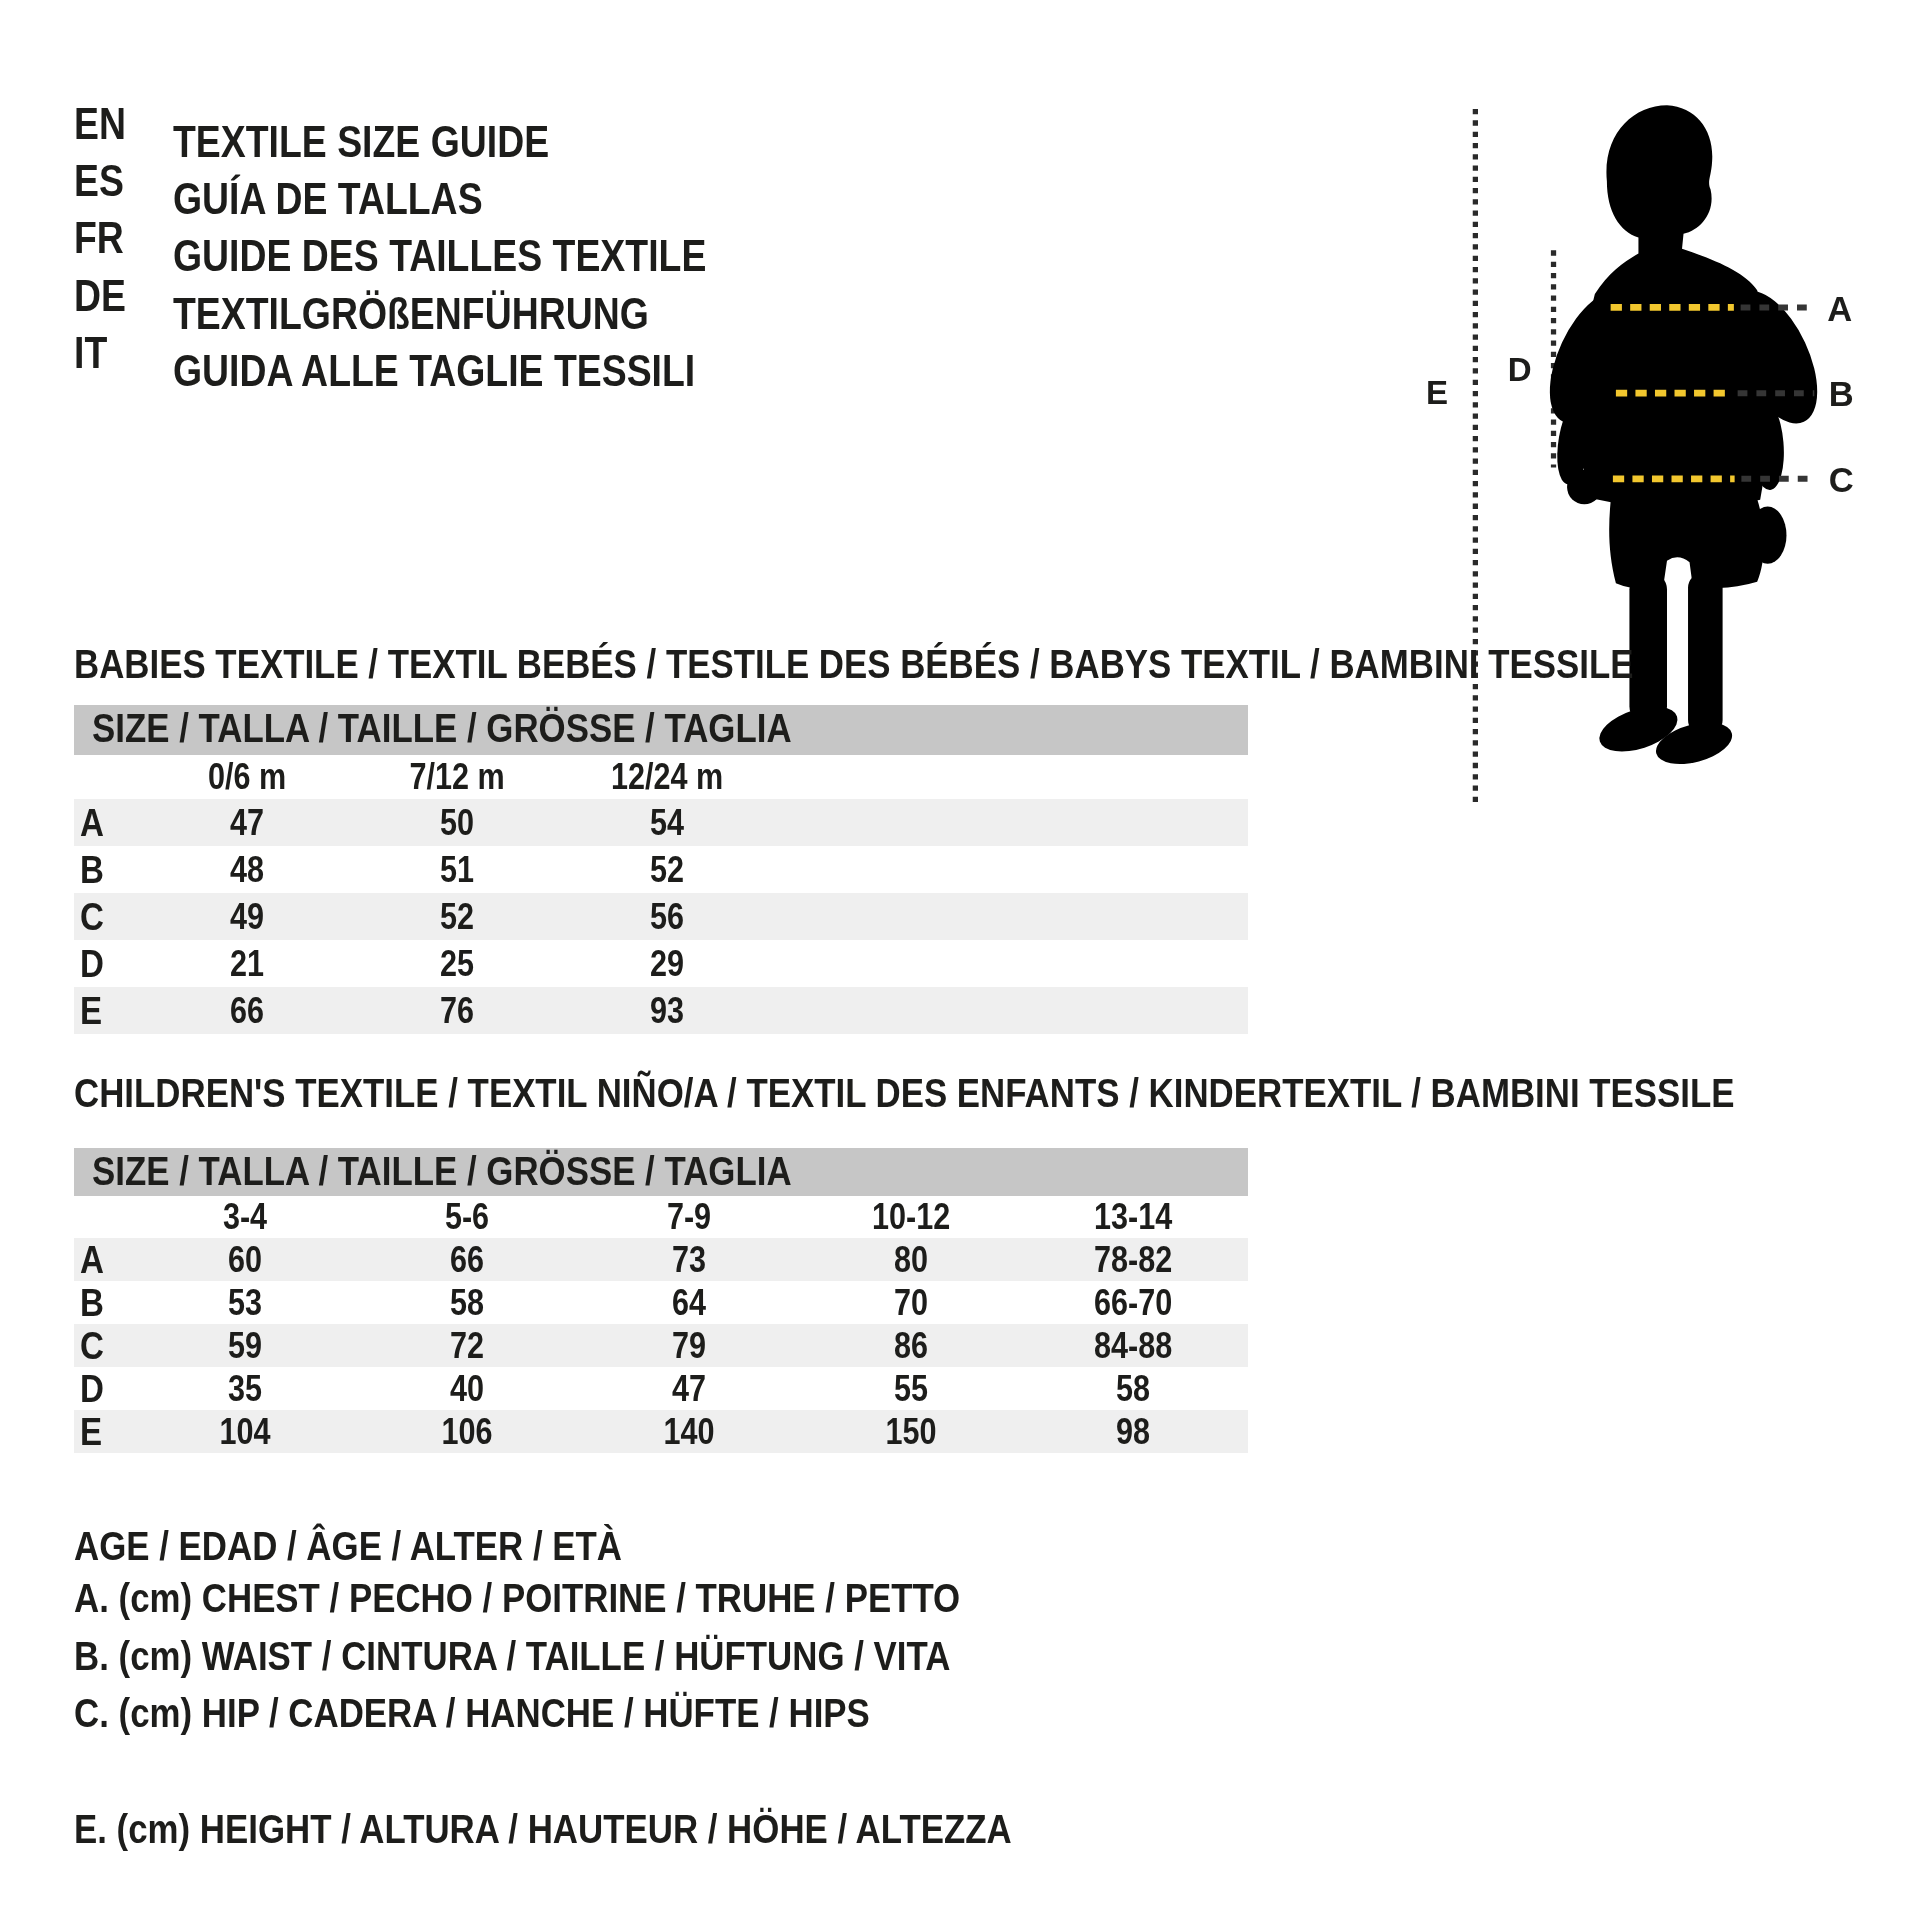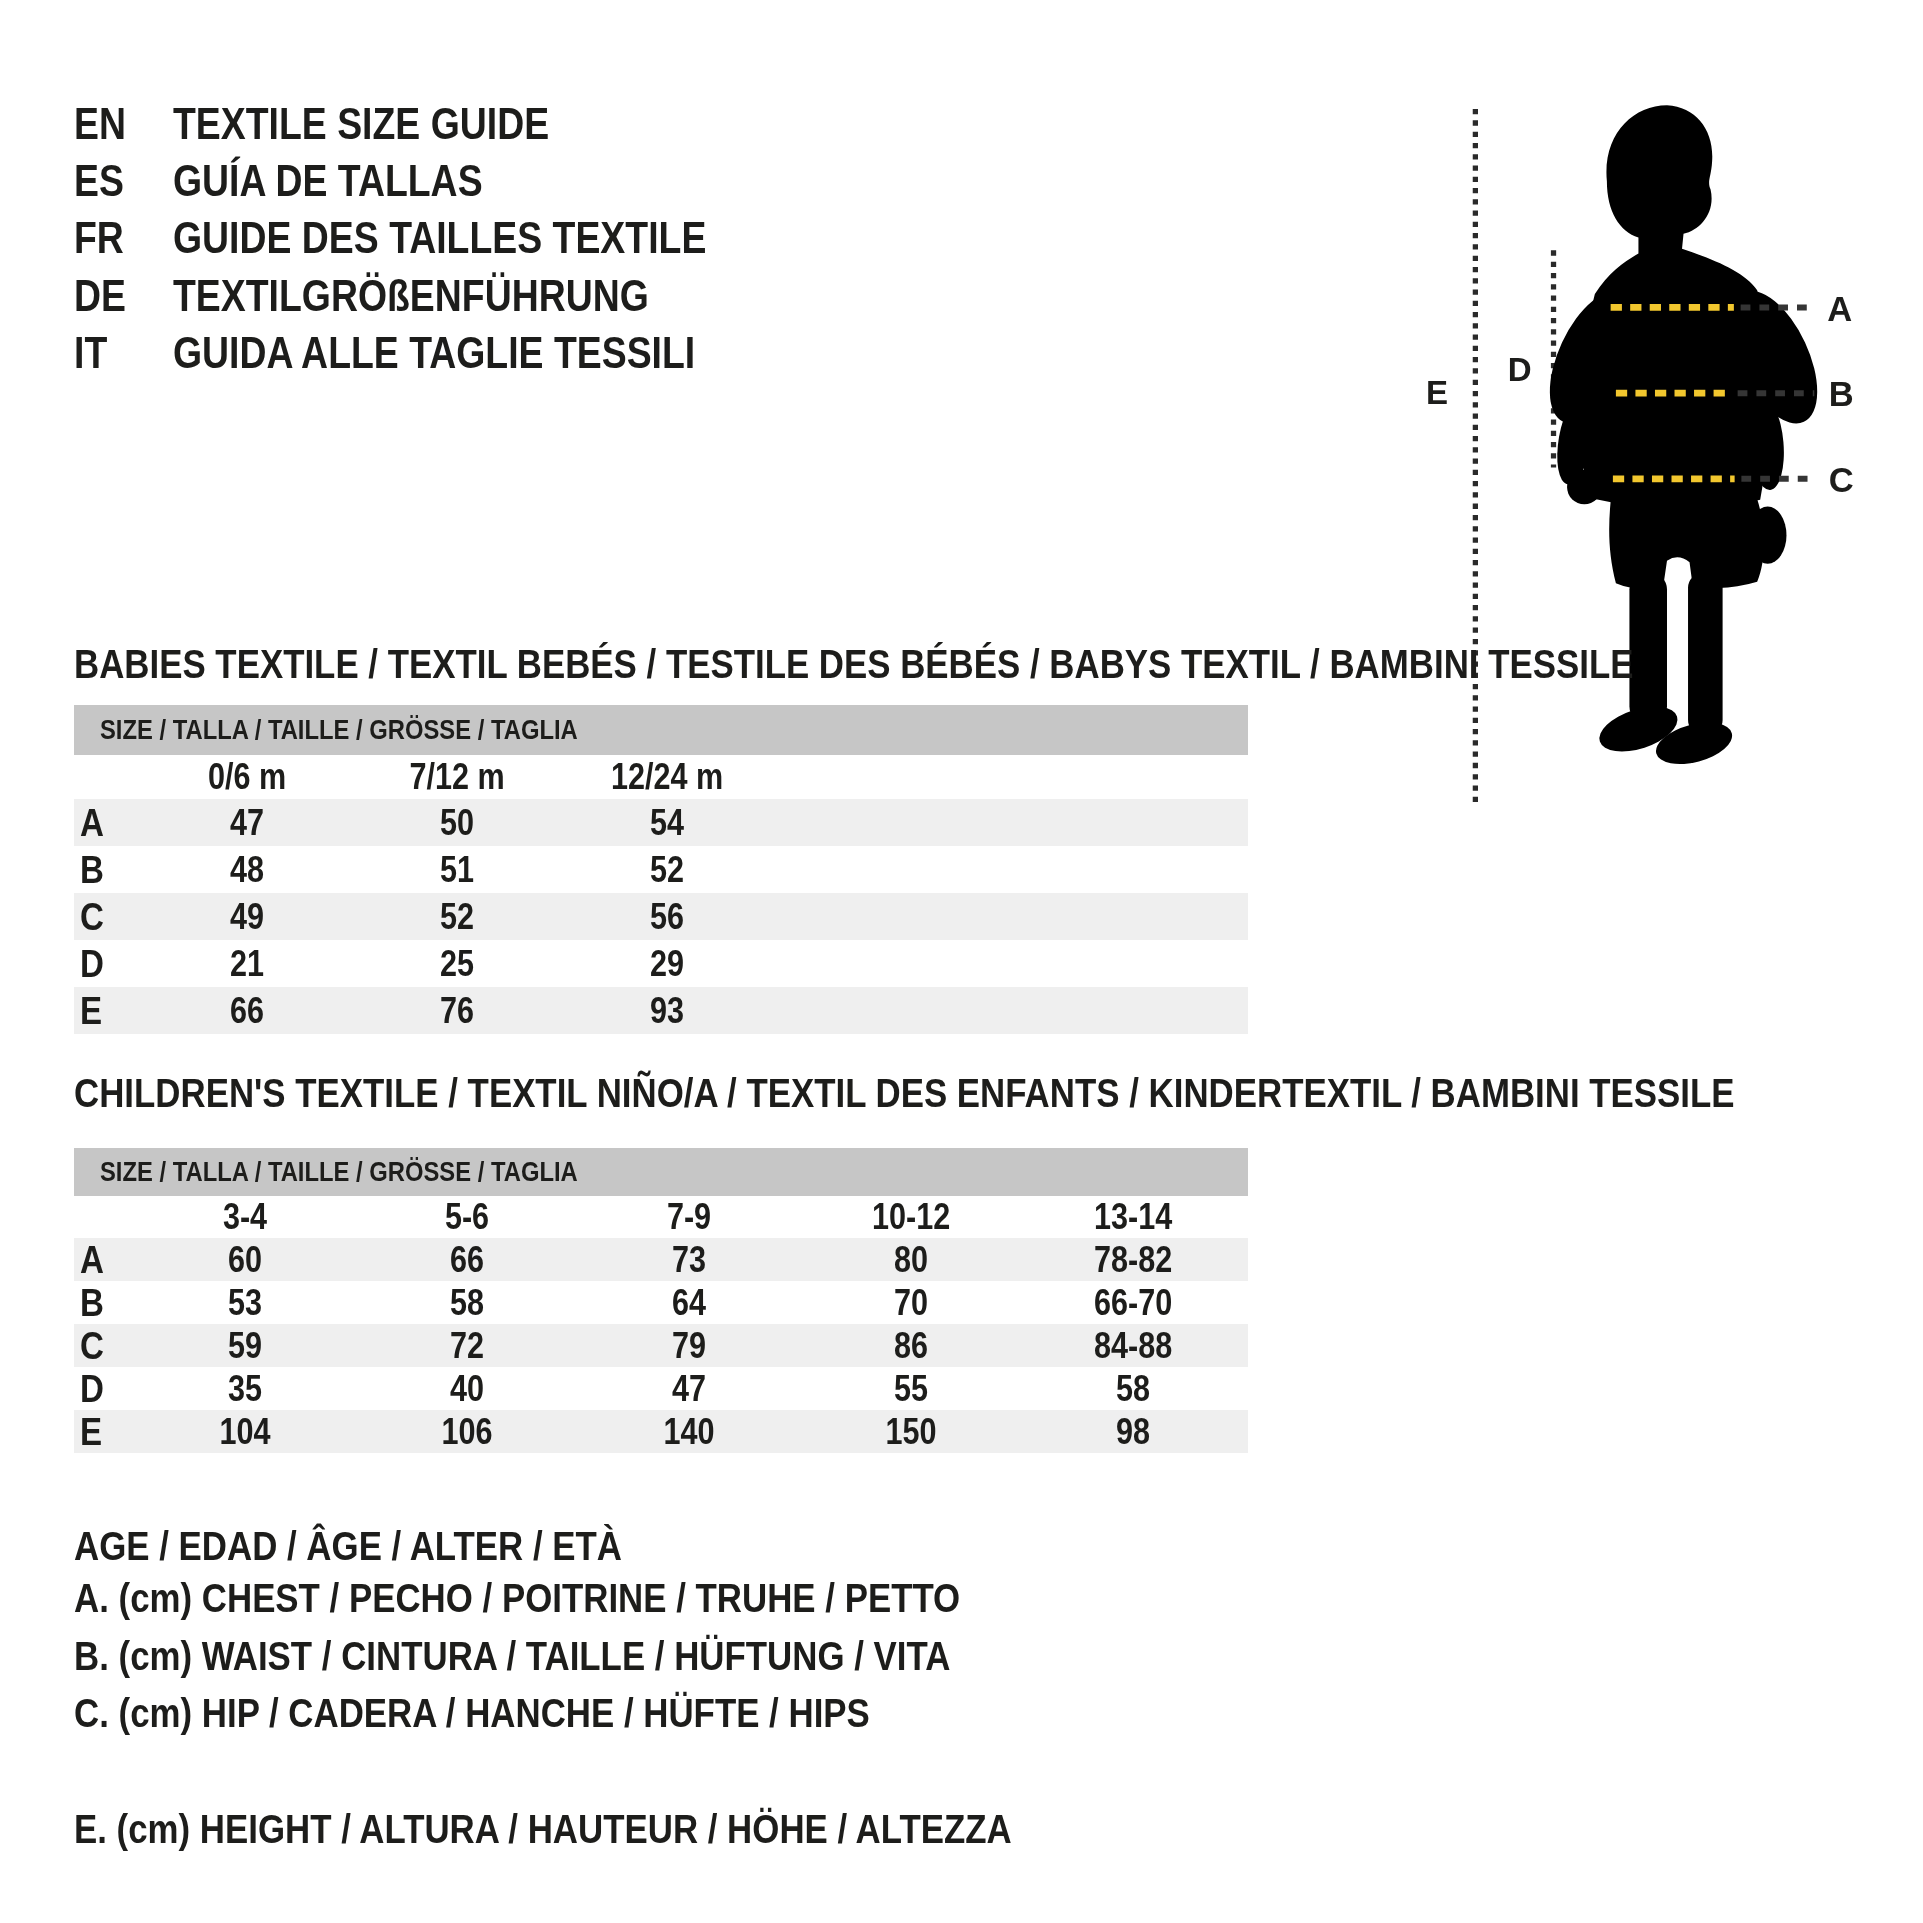--- a/index.html
+++ b/index.html
@@ -7,26 +7,26 @@
     width:1924px;height:1924px;position:relative;background:#ffffff;
     font-family:"Liberation Sans", sans-serif;color:#1d1d1b;overflow:hidden;
   }
   .abs{position:absolute;}
   
   .cx{display:inline-block;transform:scaleX(.85);transform-origin:0 50%;white-space:nowrap;}
   .cxc{display:inline-block;transform:scaleX(.85);transform-origin:50% 50%;white-space:nowrap;}
   
   .lang-row{position:absolute;left:74px;height:50px;display:flex;align-items:center;font-size:44px;font-weight:700;letter-spacing:0;}
   .lang-code{position:absolute;left:0;top:0;height:50px;display:flex;align-items:flex-end;}
-  .lang-title{position:absolute;left:99px;top:0;height:50px;display:flex;align-items:flex-start;}
+  .lang-title{position:absolute;left:99px;top:18px;height:50px;display:flex;align-items:flex-start;}
   
   .section-heading{position:absolute;left:74px;height:47px;display:flex;align-items:flex-start;font-size:41px;font-weight:700;}
   
   .size-table{position:absolute;left:74px;width:1174px;}
-  .size-bar{height:50px;background:#c6c6c6;display:flex;align-items:center;padding-left:26px;box-sizing:border-box;font-size:28px;font-weight:700;}
+  .size-bar{height:50px;background:#c6c6c6;display:flex;align-items:flex-start;padding-left:18px;box-sizing:border-box;font-size:41px;font-weight:700;}
   .trow{display:flex;align-items:center;box-sizing:border-box;}
   .lblcell{display:flex;align-items:center;padding-left:6px;box-sizing:border-box;font-size:39px;font-weight:700;}
   .vcell{display:flex;align-items:center;justify-content:center;box-sizing:border-box;font-size:36px;font-weight:700;}
   .b-lbl{width:68px;}  .b-col{width:210px;}
   .c-lbl{width:60px;}  .c-col{width:222px;}
   .rowA,.rowC,.rowE{background:#efefef;}
   .rowB,.rowD{background:#ffffff;}
   .b-row{height:47px;} .c-row{height:43px;} 
   .b-colhead{height:44px;background:#ffffff;}
   .c-colhead{height:42px;background:#ffffff;}

